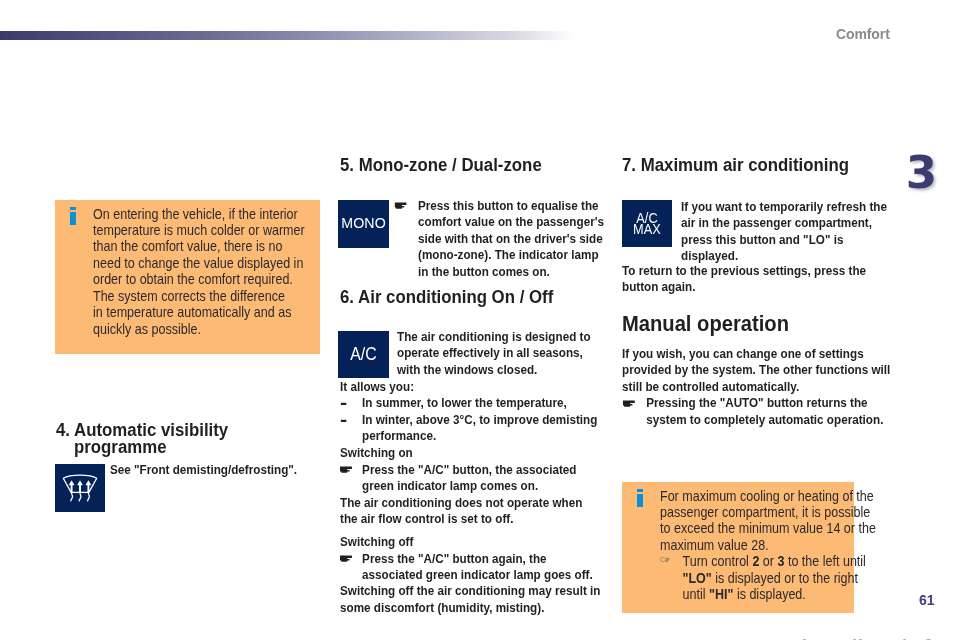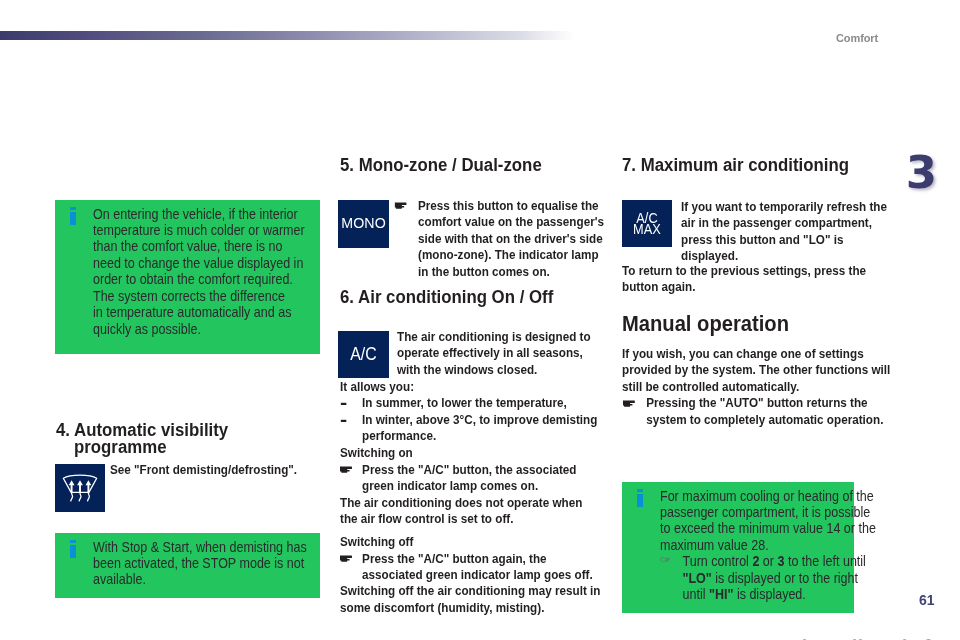--- a/index.html
+++ b/index.html
@@ -5,32 +5,32 @@
 <style>
   html,body{margin:0;padding:0;}
   body{width:960px;height:640px;background:#ffffff;-webkit-font-smoothing:antialiased;
        font-family:"Liberation Sans",sans-serif;overflow:hidden;position:relative;}
   .page{position:absolute;left:0;top:0;width:960px;height:640px;}
 
   
   .hdr-bar{position:absolute;left:0;top:31px;width:574px;height:9px;
     background:linear-gradient(90deg,#3b3b6b 0%,#545081 17.4%,#6a6a91 34.8%,#8a88ab 52.3%,
                                #adadc6 69.7%,#dcdce6 90.6%,#ffffff 100%);}
-  .hdr-title{position:absolute;left:836px;top:32px;font-size:11px;font-weight:bold;
+  .hdr-title{position:absolute;left:836px;top:26px;font-size:14px;font-weight:bold;
              color:#8b8b8b;letter-spacing:-.1px;}
 
   
   .tab{position:absolute;left:901px;top:148px;width:41px;height:52px;background:#ffffff;overflow:hidden;}
   .tab .num{position:absolute;left:0;width:41px;top:-1px;text-align:center;
             font-size:45px;font-weight:bold;color:#3d3c6e;
             font-family:"DejaVu Sans",sans-serif;line-height:52px;
             text-shadow:2px 2px 3px rgba(120,120,150,.50);}
 
   
-  .info{position:absolute;background:#22c55e;}
+  .info{position:absolute;background:#fdba74;}
   .info .ibang{position:absolute;left:15px;top:7.3px;width:5.7px;}
   .info .ibang i{display:block;background:#0b8fd5;}
   .info .ibang .dot{height:3.2px;margin-bottom:1.5px;}
   .info .ibang .stem{height:12.6px;}
   .info .ibody{position:absolute;left:38px;top:5.5px;width:300px;
                font-size:14.2px;line-height:16.45px;color:#2a2a2e;
                transform:scaleX(0.883);transform-origin:0 0;}
   .info .ibody .sub{display:block;position:relative;padding-left:25.5px;}
   .info .ibody .sub .hand{position:absolute;left:0px;top:2.8px;}
 
@@ -138,31 +138,20 @@
       </g>
       <g fill="#ffffff">
         <path d="M16.6 16.2 l2.9 5.0 h-1.95 v7.4 h-1.9 v-7.4 h-1.95 z"></path>
         <path d="M25.0 16.2 l2.9 5.0 h-1.95 v7.4 h-1.9 v-7.4 h-1.95 z"></path>
         <path d="M33.4 16.2 l2.9 5.0 h-1.95 v7.4 h-1.9 v-7.4 h-1.95 z"></path>
       </g>
     </svg>
   </div>
   <div class="t" id="democap">See "Front demisting/defrosting".</div>
 
-  <div class="info" id="info2">
-    <div class="ibang">
-        <i class="dot"></i>
-        <i class="stem"></i>
-      </div>
-    <div class="ibody">
-        <div>With Stop &amp; Start, when demisting has</div>
-        <div>been activated, the STOP mode is not</div>
-        <div>available.</div>
-      </div>
-  </div>
 
   <div class="h2" id="h5">5. Mono-zone / Dual-zone</div>
   <div class="icon" id="monoicon">
     <div class="lbl">MONO</div>
   </div>
   <div class="t" id="s5txt">
       <div class="bl"><span class="hand bm">
           <svg class="handsvg" viewBox="0 0 24 16" preserveAspectRatio="none">
             <path fill="#231f20" d="M0.6 0.9 h14.1 q1.0 0 1.6 0.5 l7.2 0 q0.5 0 0.5 0.6 l0 4.1 q0 0.6 -0.5 0.6 l-8.9 0 l0 2.6 l4.2 0 q0.5 0 0.5 0.6 l0 1.9 q0 0.6 -0.5 0.6 l-4.2 0 l0 1.8 q0 0.8 -0.8 0.8 l-10.6 0 q-0.8 0 -0.8 -0.8 l0 -1.8 l-2.0 0 q-0.4 0 -0.4 -0.4 l0 -11.1 q0 -0.5 0.6 -0.6 z"></path>
           </svg>

